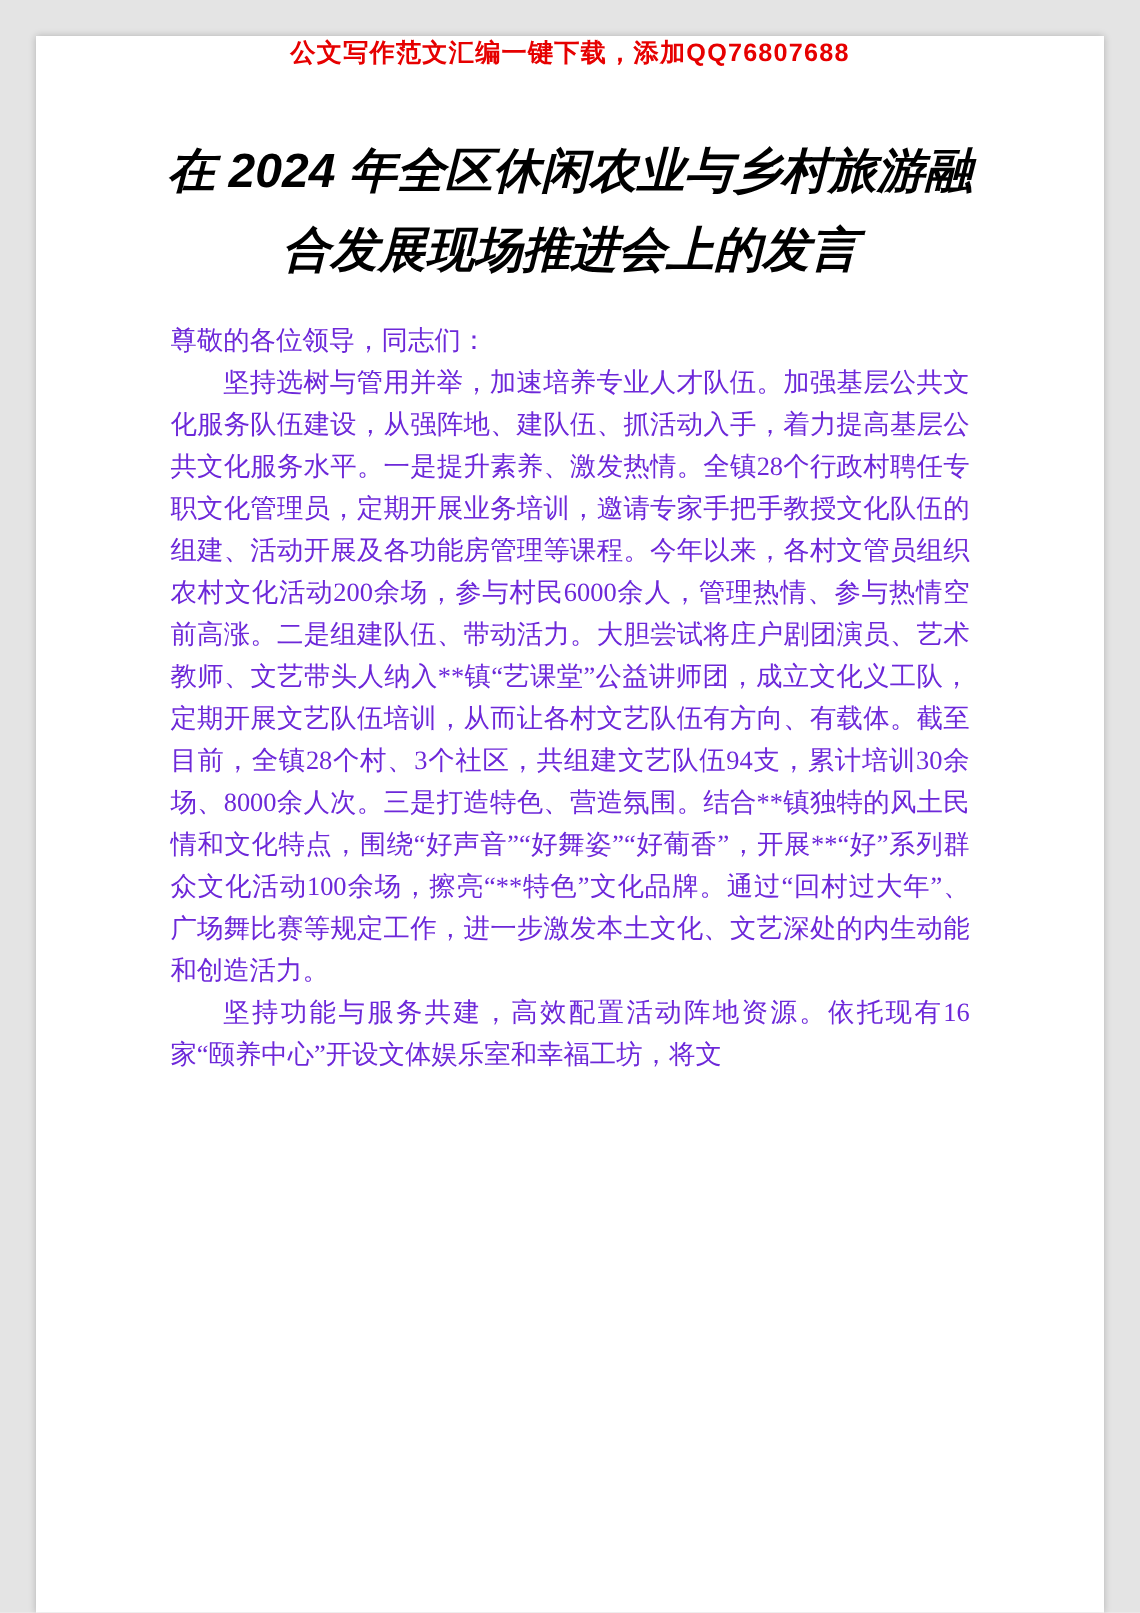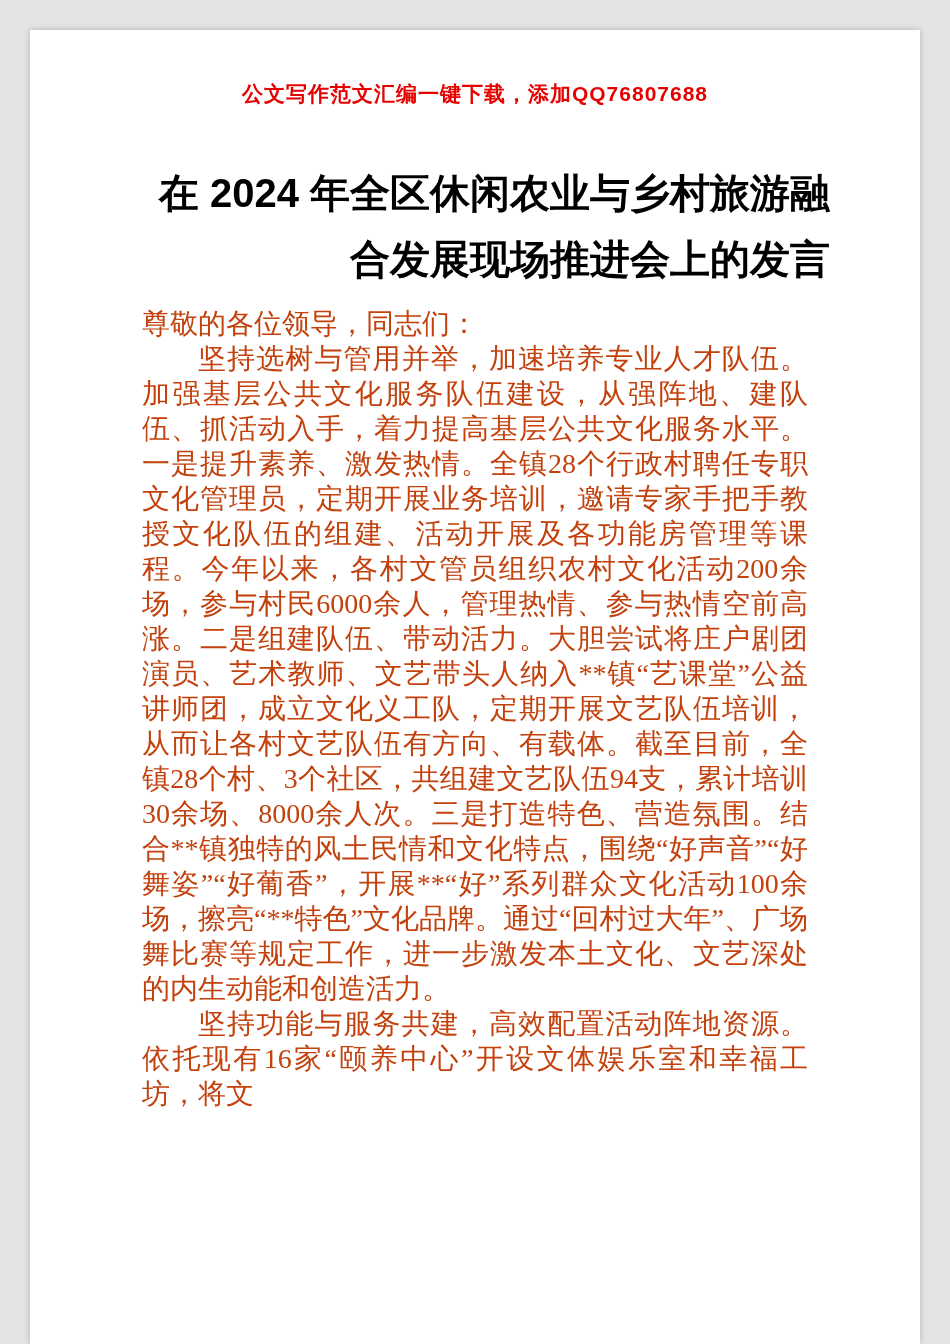--- a/index.html
+++ b/index.html
@@ -18,43 +18,43 @@
     position: absolute;
     left: 30px;
     top: 30px;
     width: 890px;
     height: 1314px;
     background: #ffffff;
     box-shadow: 0 0 6px rgba(0,0,0,0.22);
     box-sizing: border-box;
   }
   .notice {
-    padding-top: 50px;
     text-align: center;
     color: #e60000;
     font-size: 21px;
     font-weight: bold;
     font-family: "Liberation Sans", "DejaVu Sans", sans-serif;
     letter-spacing: 1px;
   }
   .title {
     margin: 52px 90px 0 90px;
-    text-align: right;
+    text-align: center;
     font-size: 40px;
     line-height: 66px;
     font-weight: bold;
     color: #000000;
     font-family: "Liberation Sans", "DejaVu Sans", sans-serif;
+    font-style: italic;
   }
   .body-text {
-    margin: 14px 112px 0 112px;
-    font-size: 28px;
+    margin: 24px 112px 0 112px;
+    font-size: 22px;
     line-height: 35px;
     text-align: justify;
-    color: #c2410c;
+    color: #6d28d9;
   }
   .body-text p {
     margin: 0;
     word-break: break-all;
   }
   .body-text p.indent {
     text-indent: 2em;
   }
 </style>
 </head>

